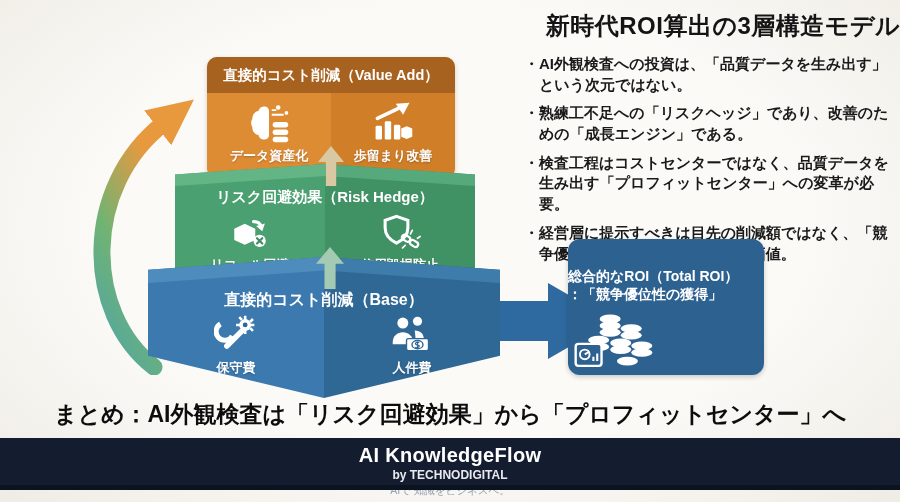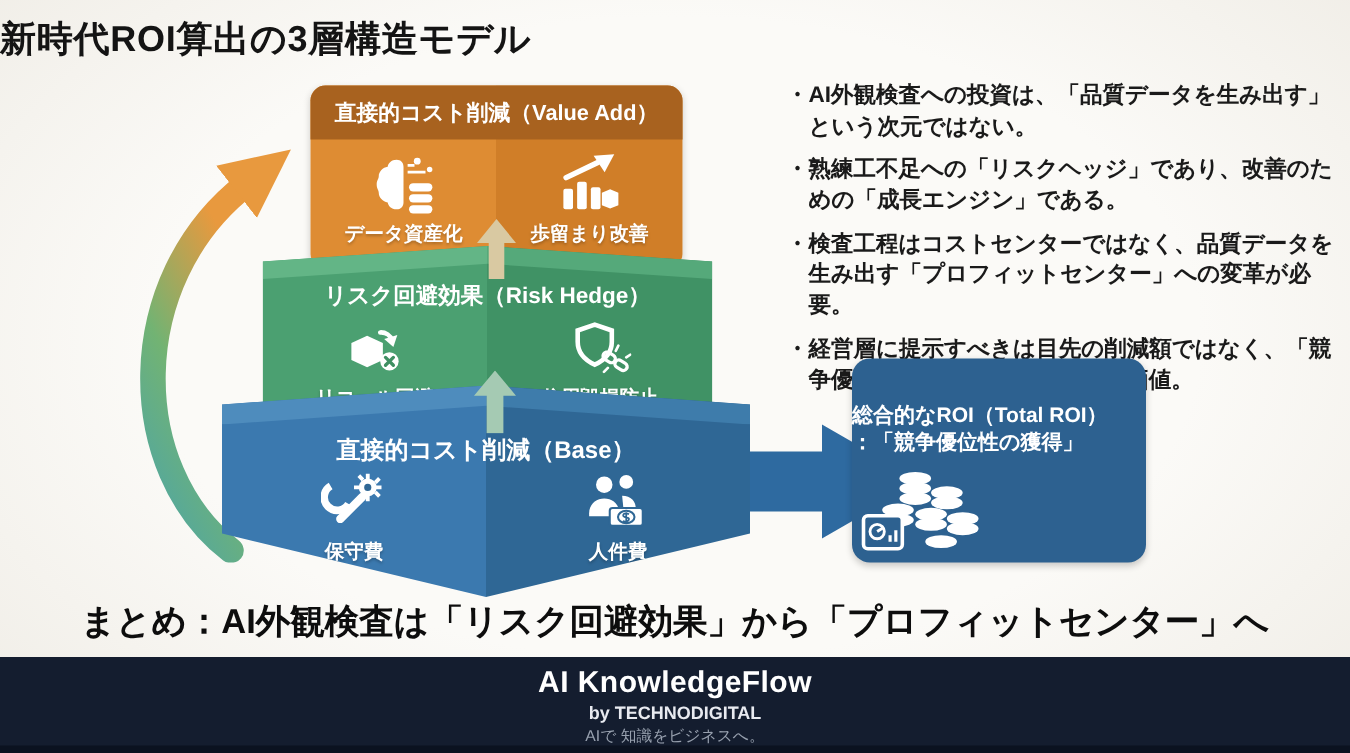--- a/index.html
+++ b/index.html
@@ -1,20 +1,20 @@
 <!DOCTYPE html>
 <html><head>
 <meta charset="utf-8">
 <style>
   html,body{margin:0;padding:0;background:#e9e7e2;}
   .page{position:relative;width:900px;height:502px;overflow:hidden;
         background:radial-gradient(ellipse at 50% 45%, #fbfaf7 55%, #efece5 100%);
         font-family:"Liberation Sans","DejaVu Sans",sans-serif;}
   .abs{position:absolute;}
-  .page-title{left:0;top:10px;width:900px;text-align:left;font-size:24px;font-weight:bold;color:#141414;letter-spacing:.5px;}
+  .page-title{left:0;top:10px;width:900px;text-align:right;font-size:24px;font-weight:bold;color:#141414;letter-spacing:.5px;}
 
   
   .layer{box-sizing:border-box;}
   .layer .ridge{position:absolute;top:0;left:0;right:0;}
   .layer-title{position:relative;text-align:center;color:#fff;font-weight:bold;z-index:2;}
   .layer-body{position:relative;display:flex;z-index:2;}
   .col{flex:1;display:flex;flex-direction:column;align-items:center;}
   .col .lbl{color:#fff;font-weight:bold;font-size:13px;margin-top:2px;text-shadow:0 1px 2px rgba(0,0,0,.25);}
 
   .layer-orange{left:207px;top:57px;width:248px;height:122px;z-index:1;border-radius:10px;
@@ -47,21 +47,21 @@
   .bullets{left:524px;top:54px;width:368px;}
   .bullet{display:flex;font-size:15px;font-weight:bold;color:#1a1a1a;line-height:1.38;margin-bottom:8px;}
   .bullet .mark{flex:0 0 15px;}
 
   .roi-box{left:568px;top:239px;width:196px;height:136px;background:#2d6190;border-radius:12px;z-index:2;
       box-shadow:0 2px 5px rgba(0,0,0,.2);display:flex;flex-direction:column;align-items:flex-start;padding-top:28px;box-sizing:border-box;}
   .roi-box .t{color:#fff;font-weight:bold;font-size:14px;line-height:1.3;text-align:center;}
 
   .summary{left:0;top:399px;width:900px;text-align:center;font-size:23px;font-weight:bold;color:#0d0d0d;}
 
-  .footer{left:0;top:438px;width:900px;height:64px;background:#141d2f;display:flex;flex-direction:column;align-items:center;padding-top:6px;box-sizing:border-box;}
+  .footer{left:0;top:438px;width:900px;height:52px;background:#141d2f;display:flex;flex-direction:column;align-items:center;padding-top:6px;box-sizing:border-box;}
   .footer .brand{color:#fff;font-weight:bold;font-size:20px;line-height:1.15;letter-spacing:.3px;}
   .footer .byline{color:#e8eaf0;font-weight:bold;font-size:12px;margin-top:1px;}
   .footer .tagline{color:#97a0ae;font-size:10.5px;margin-top:2px;}
   .footer .edge{position:absolute;left:0;bottom:0;width:100%;height:5px;background:#0b1220;}
 </style>
 </head>
 <body>
 
 <div class="page">
 

